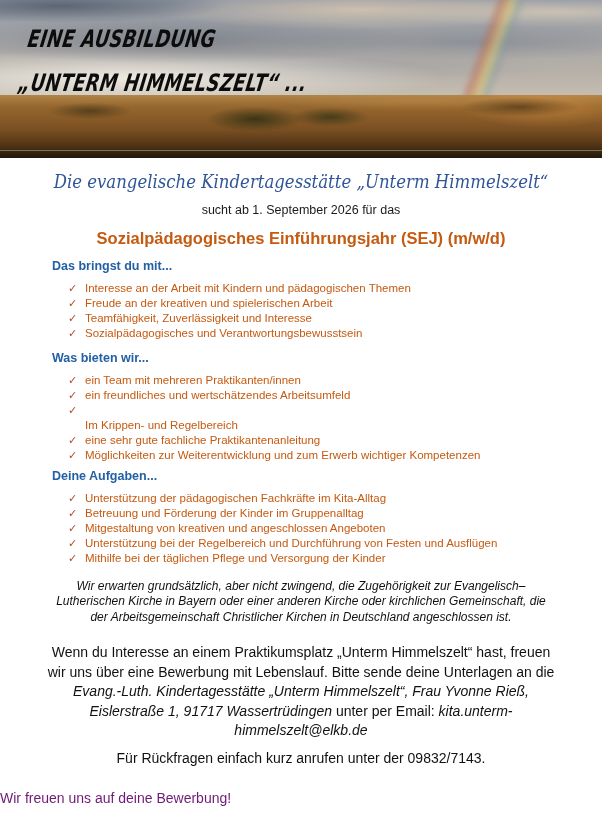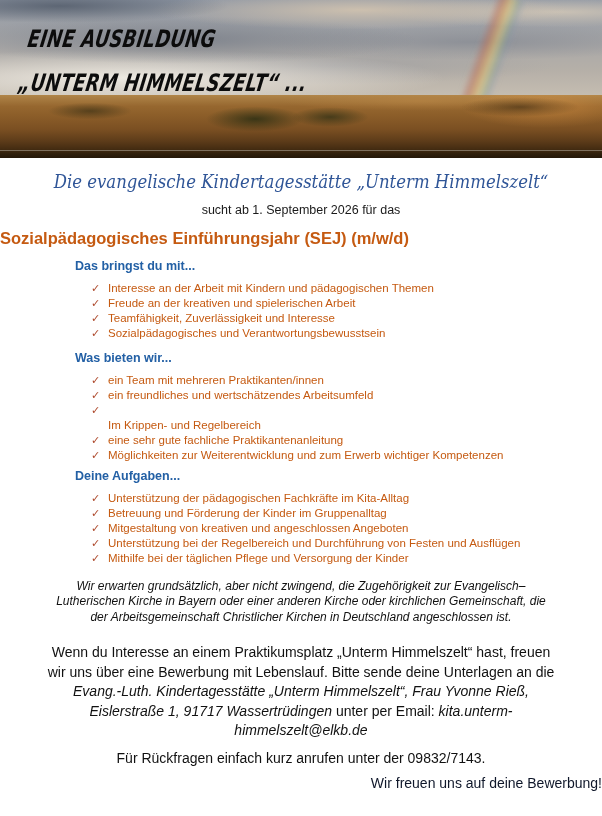--- a/index.html
+++ b/index.html
@@ -55,47 +55,47 @@
   .banner-title.l2 { left:21px; top:71px; }
 
   
   .script-title {
     margin-top:10px; text-align:center; color:#2F5597; white-space:nowrap;
     font:italic 19px/1.4 "DejaVu Serif", serif;
     transform:scaleX(.87); transform-origin:center;
   }
   .intro-line { margin-top:8px; text-align:center; font-size:12.5px; color:#1a1a1a; }
   .position-title {
-    margin-top:12px; text-align:left; font-weight:bold;
+    margin-top:12px; text-align:center; font-weight:bold;
     font-size:16.5px; color:#C55A11;
   }
 
   
-  .content { padding:0 75px; }
+  .content { padding:0 52px; }
   .sec-heading { font-weight:bold; font-size:12.5px; color:#2360A5; }
   .sec-heading.h1 { margin-top:11px; }
   .sec-heading.h2 { margin-top:10px; }
   .sec-heading.h3 { margin-top:6px; }
   .check-list { margin-top:8px; }
   .li { display:flex; padding-left:16px; font-size:11.5px; line-height:15px; color:#C55A11; }
   .li .check { width:17px; flex:none; color:#AE4A2D; font-size:11px; }
   .li.cont { padding-left:33px; }
 
   
   .church-note {
     margin:13px auto 0; width:505px; text-align:center;
     font-style:italic; font-size:12px; line-height:15.5px; color:#111;
   }
   .apply {
     margin:18px auto 0; width:515px; text-align:center;
     font-size:14px; line-height:19.5px; color:#111;
   }
   .apply i { font-style:italic; }
   .phone-line { margin-top:9px; text-align:center; font-size:14px; color:#111; }
-  .closing-line { margin-top:9px; text-align:right; font-size:14px; color:#0f172a; }
+  .closing-line { margin-top:24px; text-align:left; font-size:14px; color:#701a75; }
 </style>
 </head>
 <body>
 
 <div class="banner">
   <div class="rainbow"></div>
   <div class="land"></div>
   <div class="fence"></div>
   <div class="banner-title l1">EINE AUSBILDUNG</div>
   <div class="banner-title l2">„UNTERM HIMMELSZELT“ ...</div>

